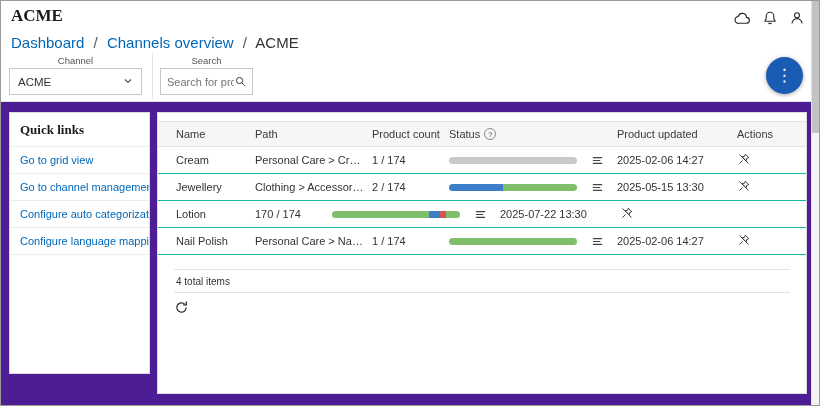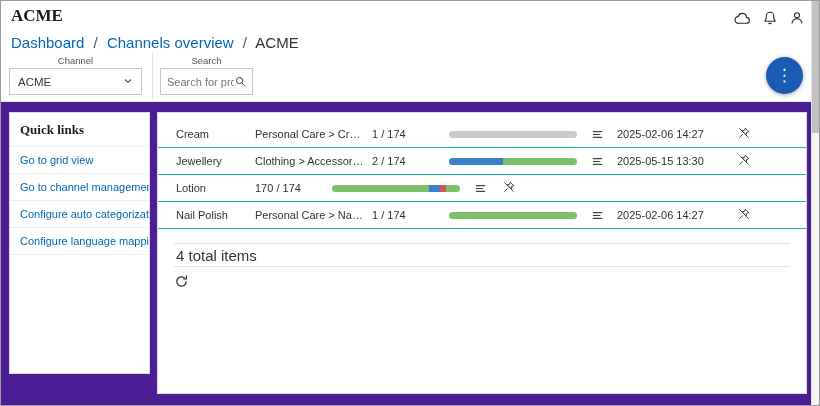--- a/index.html
+++ b/index.html
@@ -54,21 +54,21 @@
   .c-count   { flex:0 0 77px; }
   .c-status  { flex:0 0 168px; display:flex; align-items:center; overflow:visible; }
   .c-updated { flex:0 0 118px; }
   .c-actions { flex:1 1 auto; padding-left:2px; }
   .help { display:inline-flex; align-items:center; justify-content:center; width:12px; height:12px; border:1px solid #8a8a8a; border-radius:50%; font-size:8px; color:#555; margin-left:4px; cursor:pointer; }
   .bar { width:128px; height:7px; border-radius:4px; overflow:hidden; display:flex; background:transparent; }
   .bar .seg { height:100%; }
   .list-ic { margin-left:14px; color:#444; display:inline-flex; cursor:pointer; }
   .pin-ic { color:#3a3a3a; display:inline-flex; cursor:pointer; }
 
-  .tfoot { margin:14px 16px 0; height:24px; display:flex; align-items:center; border-top:1px solid #e3e3e3; border-bottom:1px solid #e3e3e3; font-size:15px; color:#333; padding-left:2px; }
+  .tfoot { margin:14px 16px 0; height:24px; display:flex; align-items:center; border-top:1px solid #e3e3e3; border-bottom:1px solid #e3e3e3; font-size:10px; color:#333; padding-left:2px; }
   .refresh { margin:7px 0 0 16px; border:none; background:none; color:#2f2f2f; cursor:pointer; display:inline-flex; }
 
   
   .scrollbar { position:absolute; right:0; top:0; width:8px; height:100%; background:#f4f4f4; border-left:1px solid #e2e2e2; cursor:pointer; }
   .scrollbar .thumb { position:absolute; top:0; left:0; width:100%; height:132px; background:#c2c2c2; }
 </style>
 </head>
 <body>
 
 <div class="viewport">
@@ -143,20 +143,31 @@
       <a class="qlink">Go to grid view</a>
       <a class="qlink">Go to channel management</a>
       <a class="qlink">Configure auto categorization</a>
       <a class="qlink">Configure language mappings</a>
     </aside>
 
     <section class="card main-card">
 
 
       <div class="table">
+        <div class="thead">
+          <div class="cell c-name">Name</div>
+          <div class="cell c-path">Path</div>
+          <div class="cell c-count">Product count</div>
+          <div class="cell c-status">
+            <span>Status</span>
+            <span class="help">?</span>
+          </div>
+          <div class="cell c-updated">Product updated</div>
+          <div class="cell c-actions">Actions</div>
+        </div>
         <div class="tbody">
   <div class="trow">
     <div class="cell c-name">Cream</div>
     <div class="cell c-path">Personal Care &gt; Cream</div>
     <div class="cell c-count">1 / 174</div>
     <div class="cell c-status">
       <div class="bar">
                   <div class="seg" style="width: 100%; background: rgb(201, 201, 201);"></div>
                 </div>
       <span class="list-ic">
@@ -213,20 +224,21 @@
                   <div class="seg" style="width: 8%; background: rgb(61, 126, 201);"></div>
                   <div class="seg" style="width: 5%; background: rgb(217, 83, 79);"></div>
                   <div class="seg" style="width: 11%; background: rgb(127, 191, 107);"></div>
                 </div>
       <span class="list-ic">
         <svg width="13" height="13" viewBox="0 0 14 14">
                     <path d="M2 4h10M2 7h8M2 10h10" stroke="currentColor" stroke-width="1.3"></path>
                   </svg>
       </span>
     </div>
+    <div class="cell c-updated">2025-07-22 13:30</div>
     <div class="cell c-actions">
       <span class="pin-ic">
         <svg width="14" height="14" viewBox="0 0 16 16">
                     <path d="M9.5 2.5l4 4-2.3.7-.7 2.9-4.6-4.6 2.9-.7z" fill="none" stroke="currentColor" stroke-width="1.1"></path>
                     <path d="M6.3 9.7L2.8 13.2" stroke="currentColor" stroke-width="1.1"></path>
                     <path d="M2.8 2.8l10.4 10.4" stroke="currentColor" stroke-width="1.1"></path>
                   </svg>
       </span>
     </div>
   </div>

